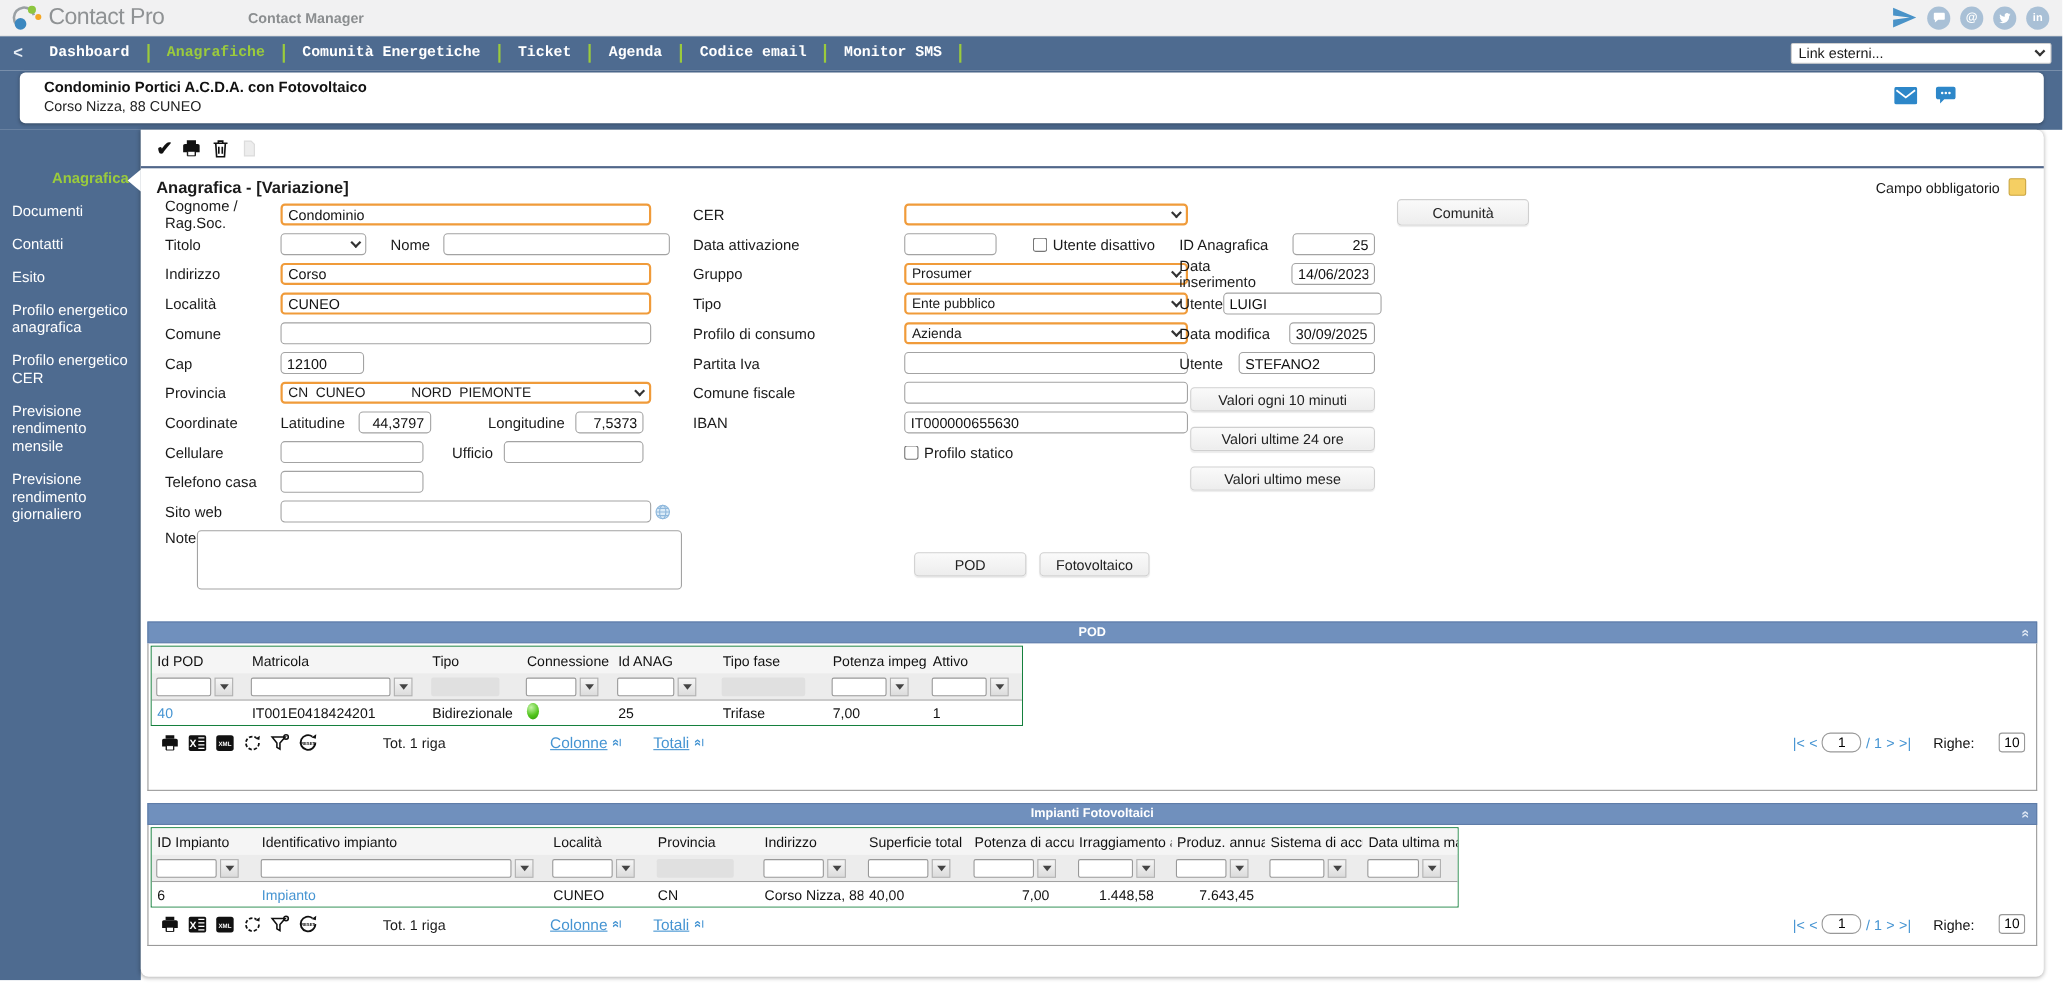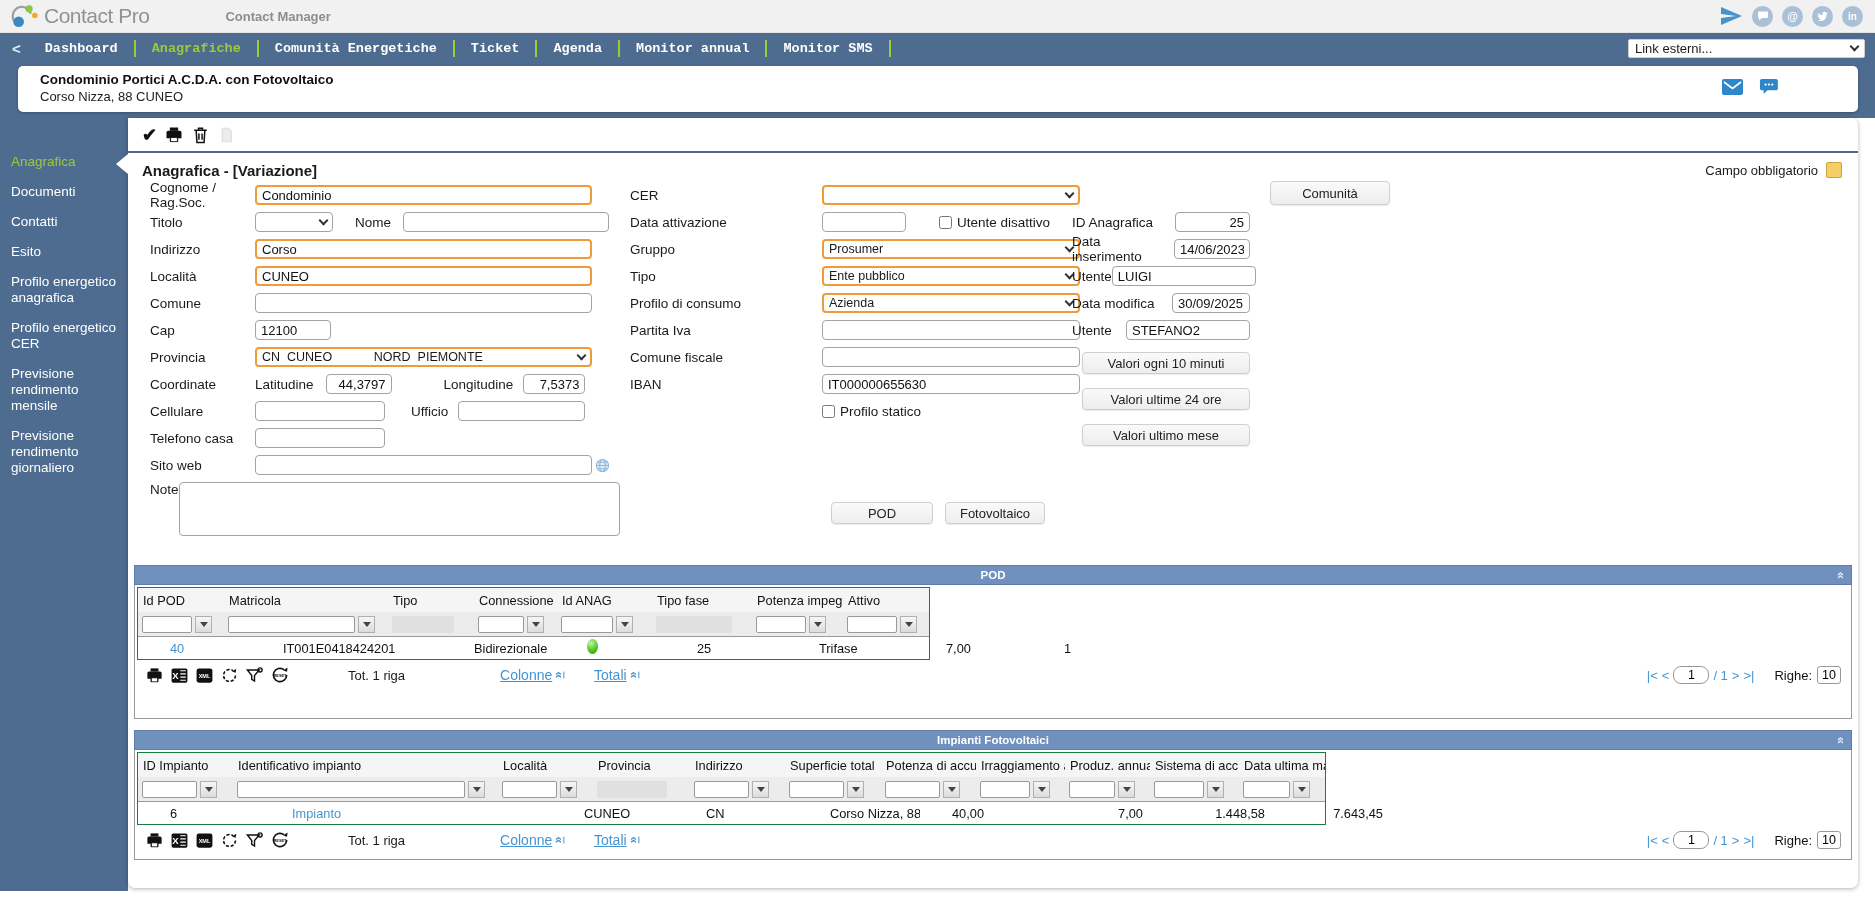--- a/index.html
+++ b/index.html
@@ -28,21 +28,21 @@
              border:1px solid #cfcfcf; border-radius:2px; display:flex; align-items:center;
              font-size:13px; padding:0 6px; position:relative; cursor:pointer;}
   .chev { width:7px; height:7px; border-right:2px solid #333; border-bottom:2px solid #333;
           transform:rotate(45deg); display:inline-block; margin-left:auto; margin-top:-4px;}
 
   
   .band { position:absolute; top:64px; left:0; width:1875px; height:54px; background:#4e6b90; }
   .sidebar { position:absolute; top:118px; left:0; width:128px; height:773px; background:#4e6b90;
              padding:36px 0 0 11px; }
   .side-item { color:#fff; font-size:13.5px; line-height:16px; margin-bottom:14px; width:106px; cursor:pointer;}
-  .side-item.active { color:#9bcb3c; font-weight:normal; }
+  .side-item.active { color:#9bcb3c; font-weight:bold;text-align:right; }
 
   
   .card { position:absolute; top:66px; left:18px; width:1840px; height:46px; background:#fff;
           border-radius:5px; box-shadow:0 1px 3px rgba(0,0,0,.25); z-index:3; padding:6px 0 0 22px;}
   .card-title { font-size:13.5px; font-weight:bold; color:#111; }
   .card-sub { font-size:13px; color:#222; margin-top:2px;}
   .card-icons { position:absolute; right:80px; top:12px; display:flex; gap:14px; }
 
   
   .panel { position:absolute; top:118px; left:128px; width:1730px; height:770px; background:#fff;
@@ -96,35 +96,35 @@
   .th { font-size:12.8px; color:#111; padding-left:5px; overflow:hidden; white-space:nowrap; flex:none;}
   .fl-row { background:#ececec; height:25px; align-items:center; border-bottom:1px solid #9a9a9a;}
   .fl { display:flex; align-items:center; padding-left:4px; flex:none; }
   .flt { height:17px; border:1px solid #999; border-radius:2px; background:#fff; font-size:12px; padding:0 3px;}
   .fbtn { width:17px; height:17px; margin-left:3px; background:linear-gradient(#f6f6f6,#dcdcdc);
           border:1px solid #b0b0b0; display:flex; align-items:center; justify-content:center; cursor:pointer;}
   .fbtn i { width:0; height:0; border-top:5px solid #444; border-left:4px solid transparent;
             border-right:4px solid transparent; }
   .nofl { height:17px; background:#e0e0e0; border-radius:2px; }
   .td-row { height:22px; align-items:center; background:#fff;}
-  .td { font-size:12.8px; color:#111; padding-left:5px; white-space:nowrap; overflow:hidden; flex:none;margin-left:27px;}
+  .td { font-size:12.8px; color:#111; padding-left:5px; white-space:nowrap; overflow:hidden; flex:none;}
   .blue { color:#4594d2; cursor:pointer; }
   .led { display:inline-block; width:11px; height:15px; border-radius:50%;
          background:radial-gradient(circle at 35% 28%, #c4f4a6, #53c51e 55%, #2f9a07); }
 
   .tfoot { position:absolute; left:10px; right:10px; top:73px; height:34px; display:flex; align-items:center;}
   .ticons { display:flex; align-items:center; gap:6px; }
   .tico { cursor:pointer; display:flex; align-items:center;}
   .tot { margin-left:58px; font-size:13px; }
   .lnk { font-size:14px; color:#4594d2; text-decoration:underline; display:flex; align-items:center; gap:3px; cursor:pointer;}
   .lnk .updbl { position:static; color:#4594d2; font-size:12px; }
   .colonne { margin-left:95px; } .totali { margin-left:32px; }
   .pager { margin-left:auto; display:flex; align-items:center; gap:4px; color:#4594d2; font-size:13px;}
   .pgin { width:36px; height:18px; border:1px solid #999; border-radius:8px; text-align:center; font-size:12.5px;}
-  .righe { margin-left:20px; display:flex; align-items:center; gap:5px; font-size:13px; color:#111;}
+  .righe { margin-left:20px; display:flex; align-items:center; gap:22px; font-size:13px; color:#111;}
   .rgin { width:24px; height:18px; border:1px solid #999; border-radius:3px; text-align:center; font-size:12.5px;}
   svg { display:block; }
 </style>
 </head>
 <body>
 
 <div class="topbar">
   <div class="brand">
     <svg width="30" height="26" viewBox="0 0 26 22">
       <path d="M9 19a8 8 0 1 1 9-10" stroke="#9aa0a4" stroke-width="2" fill="none"></path>
@@ -161,21 +161,21 @@
   <span class="nav-tab">Dashboard</span>
   <span class="nav-sep"></span>
   <span class="nav-tab active">Anagrafiche</span>
   <span class="nav-sep"></span>
   <span class="nav-tab">Comunità Energetiche</span>
   <span class="nav-sep"></span>
   <span class="nav-tab">Ticket</span>
   <span class="nav-sep"></span>
   <span class="nav-tab">Agenda</span>
   <span class="nav-sep"></span>
-  <span class="nav-tab">Monitor annual</span>
+  <span class="nav-tab">Codice email</span>
   <span class="nav-sep"></span>
   <span class="nav-tab">Monitor SMS</span>
   <span class="nav-sep"></span>
   <div class="linkest">
     <span>Link esterni...</span>
     <span class="chev"></span>
   </div>
 </div>
 
 <div class="band"></div>

